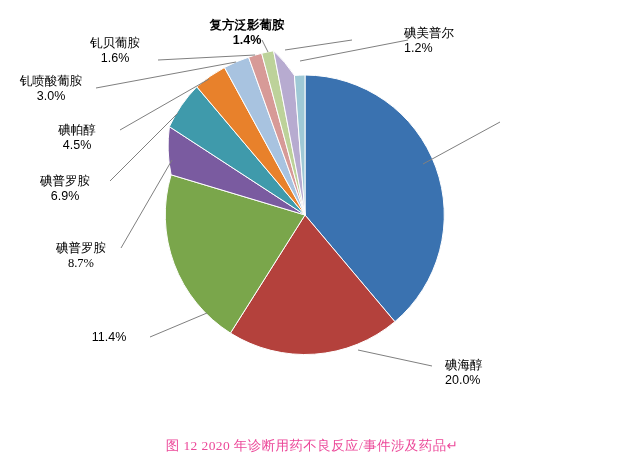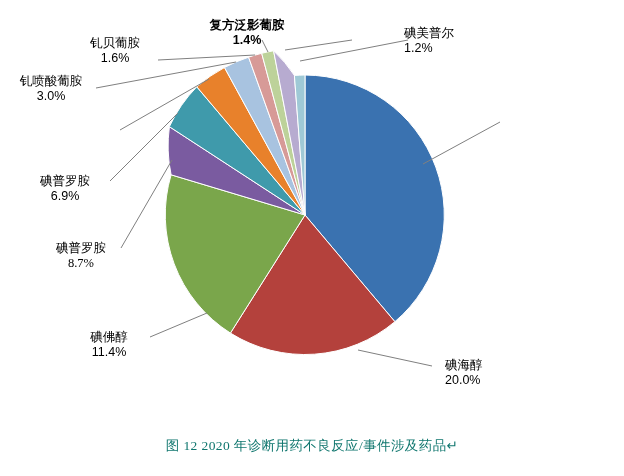--- a/index.html
+++ b/index.html
@@ -43,21 +43,21 @@
   .lbl.right { text-align: left; }
   .lbl.center { text-align: center; }
   #caption {
     position: absolute;
     left: 0;
     top: 437px;
     width: 624px;
     text-align: center;
     font-size: 13.5px;
     font-family: "Liberation Serif", serif;
-    color: #0f766e;
+    color: #ec4899;
     letter-spacing: 0.4px;
   }
 </style>
 </head>
 <body>
 
 <div id="page">
 
   <div id="chart-area">
     <svg id="chart-svg" width="624" height="430" viewBox="0 0 624 430">
@@ -99,34 +99,37 @@
       </g>
     </svg>
 
 
     <div class="lbl right" style="left:445px; top:358px;">
       <span class="name">碘海醇</span>
       <span class="pct">20.0%</span>
     </div>
 
     <div class="lbl center" style="left:66px; top:330px; width:86px;">
-      <span class="name">碘佛醇</span>
       <span class="pct">11.4%</span>
     </div>
 
     <div class="lbl center" style="left:38px; top:241px; width:86px;font-family:Liberation Serif, serif;">
       <span class="name">碘普罗胺</span>
       <span class="pct">8.7%</span>
     </div>
 
     <div class="lbl center" style="left:22px; top:174px; width:86px;">
       <span class="name">碘普罗胺</span>
       <span class="pct">6.9%</span>
     </div>
 
+    <div class="lbl center" style="left:34px; top:123px; width:86px;">
+      <span class="name">碘帕醇</span>
+      <span class="pct">4.5%</span>
+    </div>
 
     <div class="lbl center" style="left:4px; top:74px; width:94px;">
       <span class="name">钆喷酸葡胺</span>
       <span class="pct">3.0%</span>
     </div>
 
     <div class="lbl center" style="left:72px; top:36px; width:86px;">
       <span class="name">钆贝葡胺</span>
       <span class="pct">1.6%</span>
     </div>

